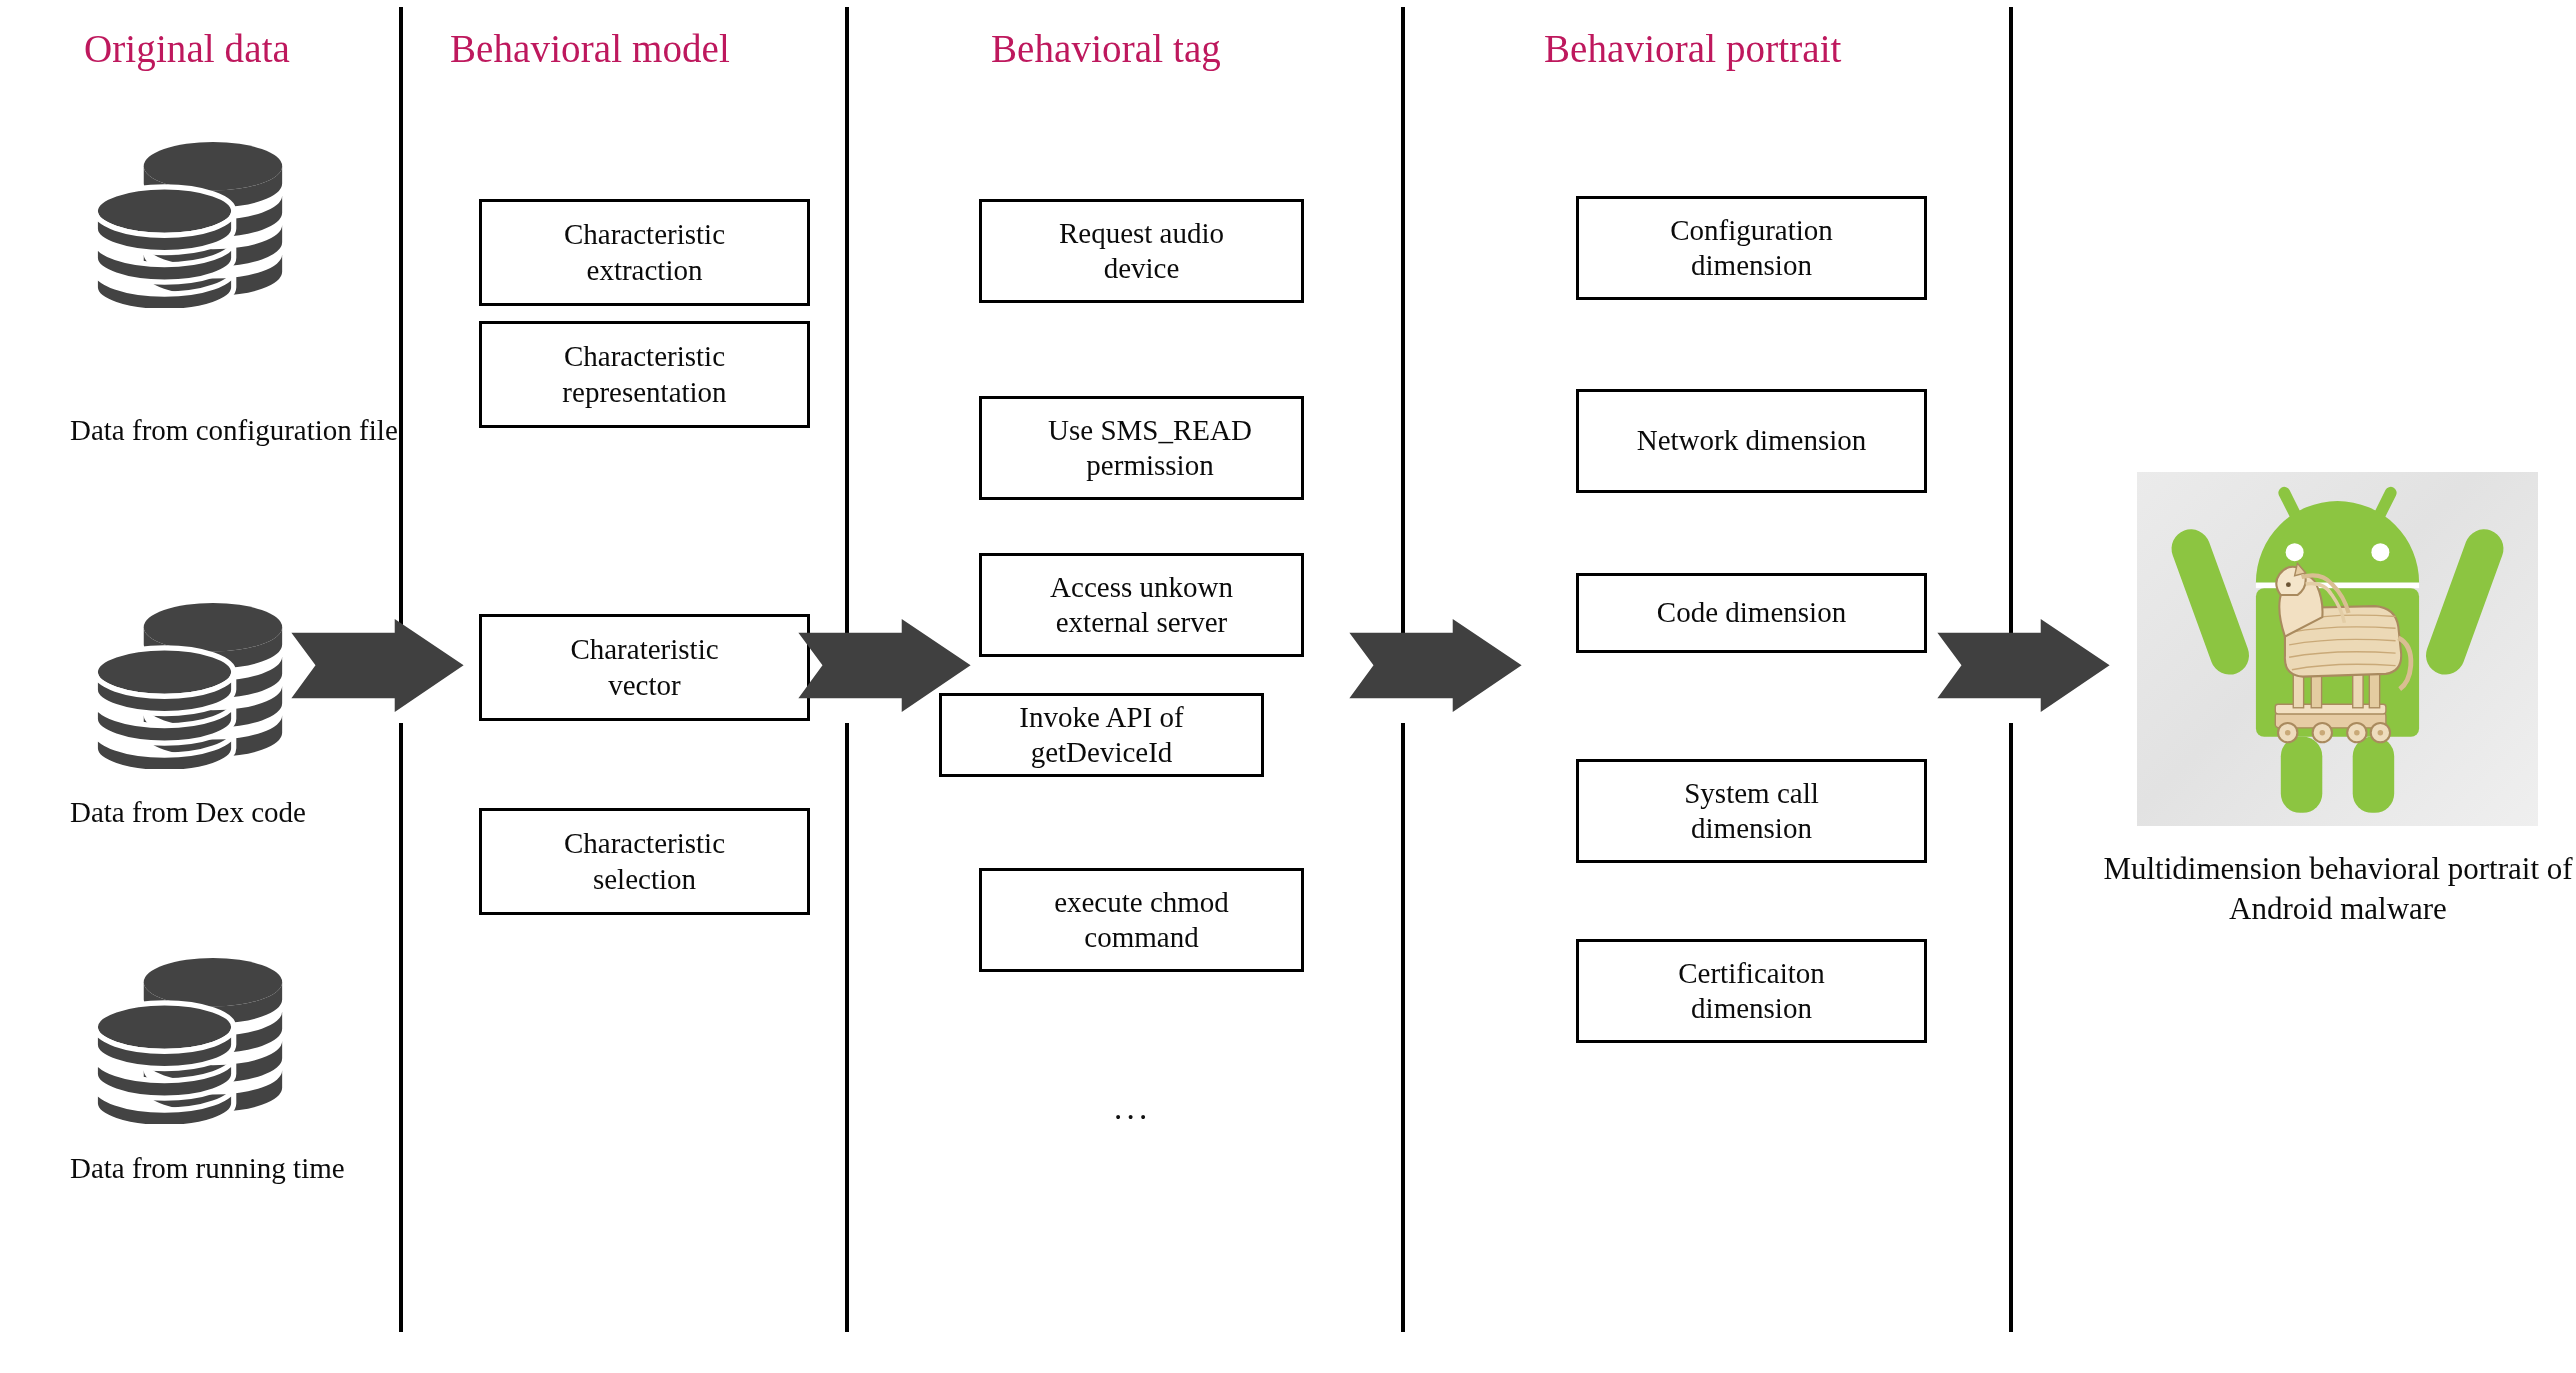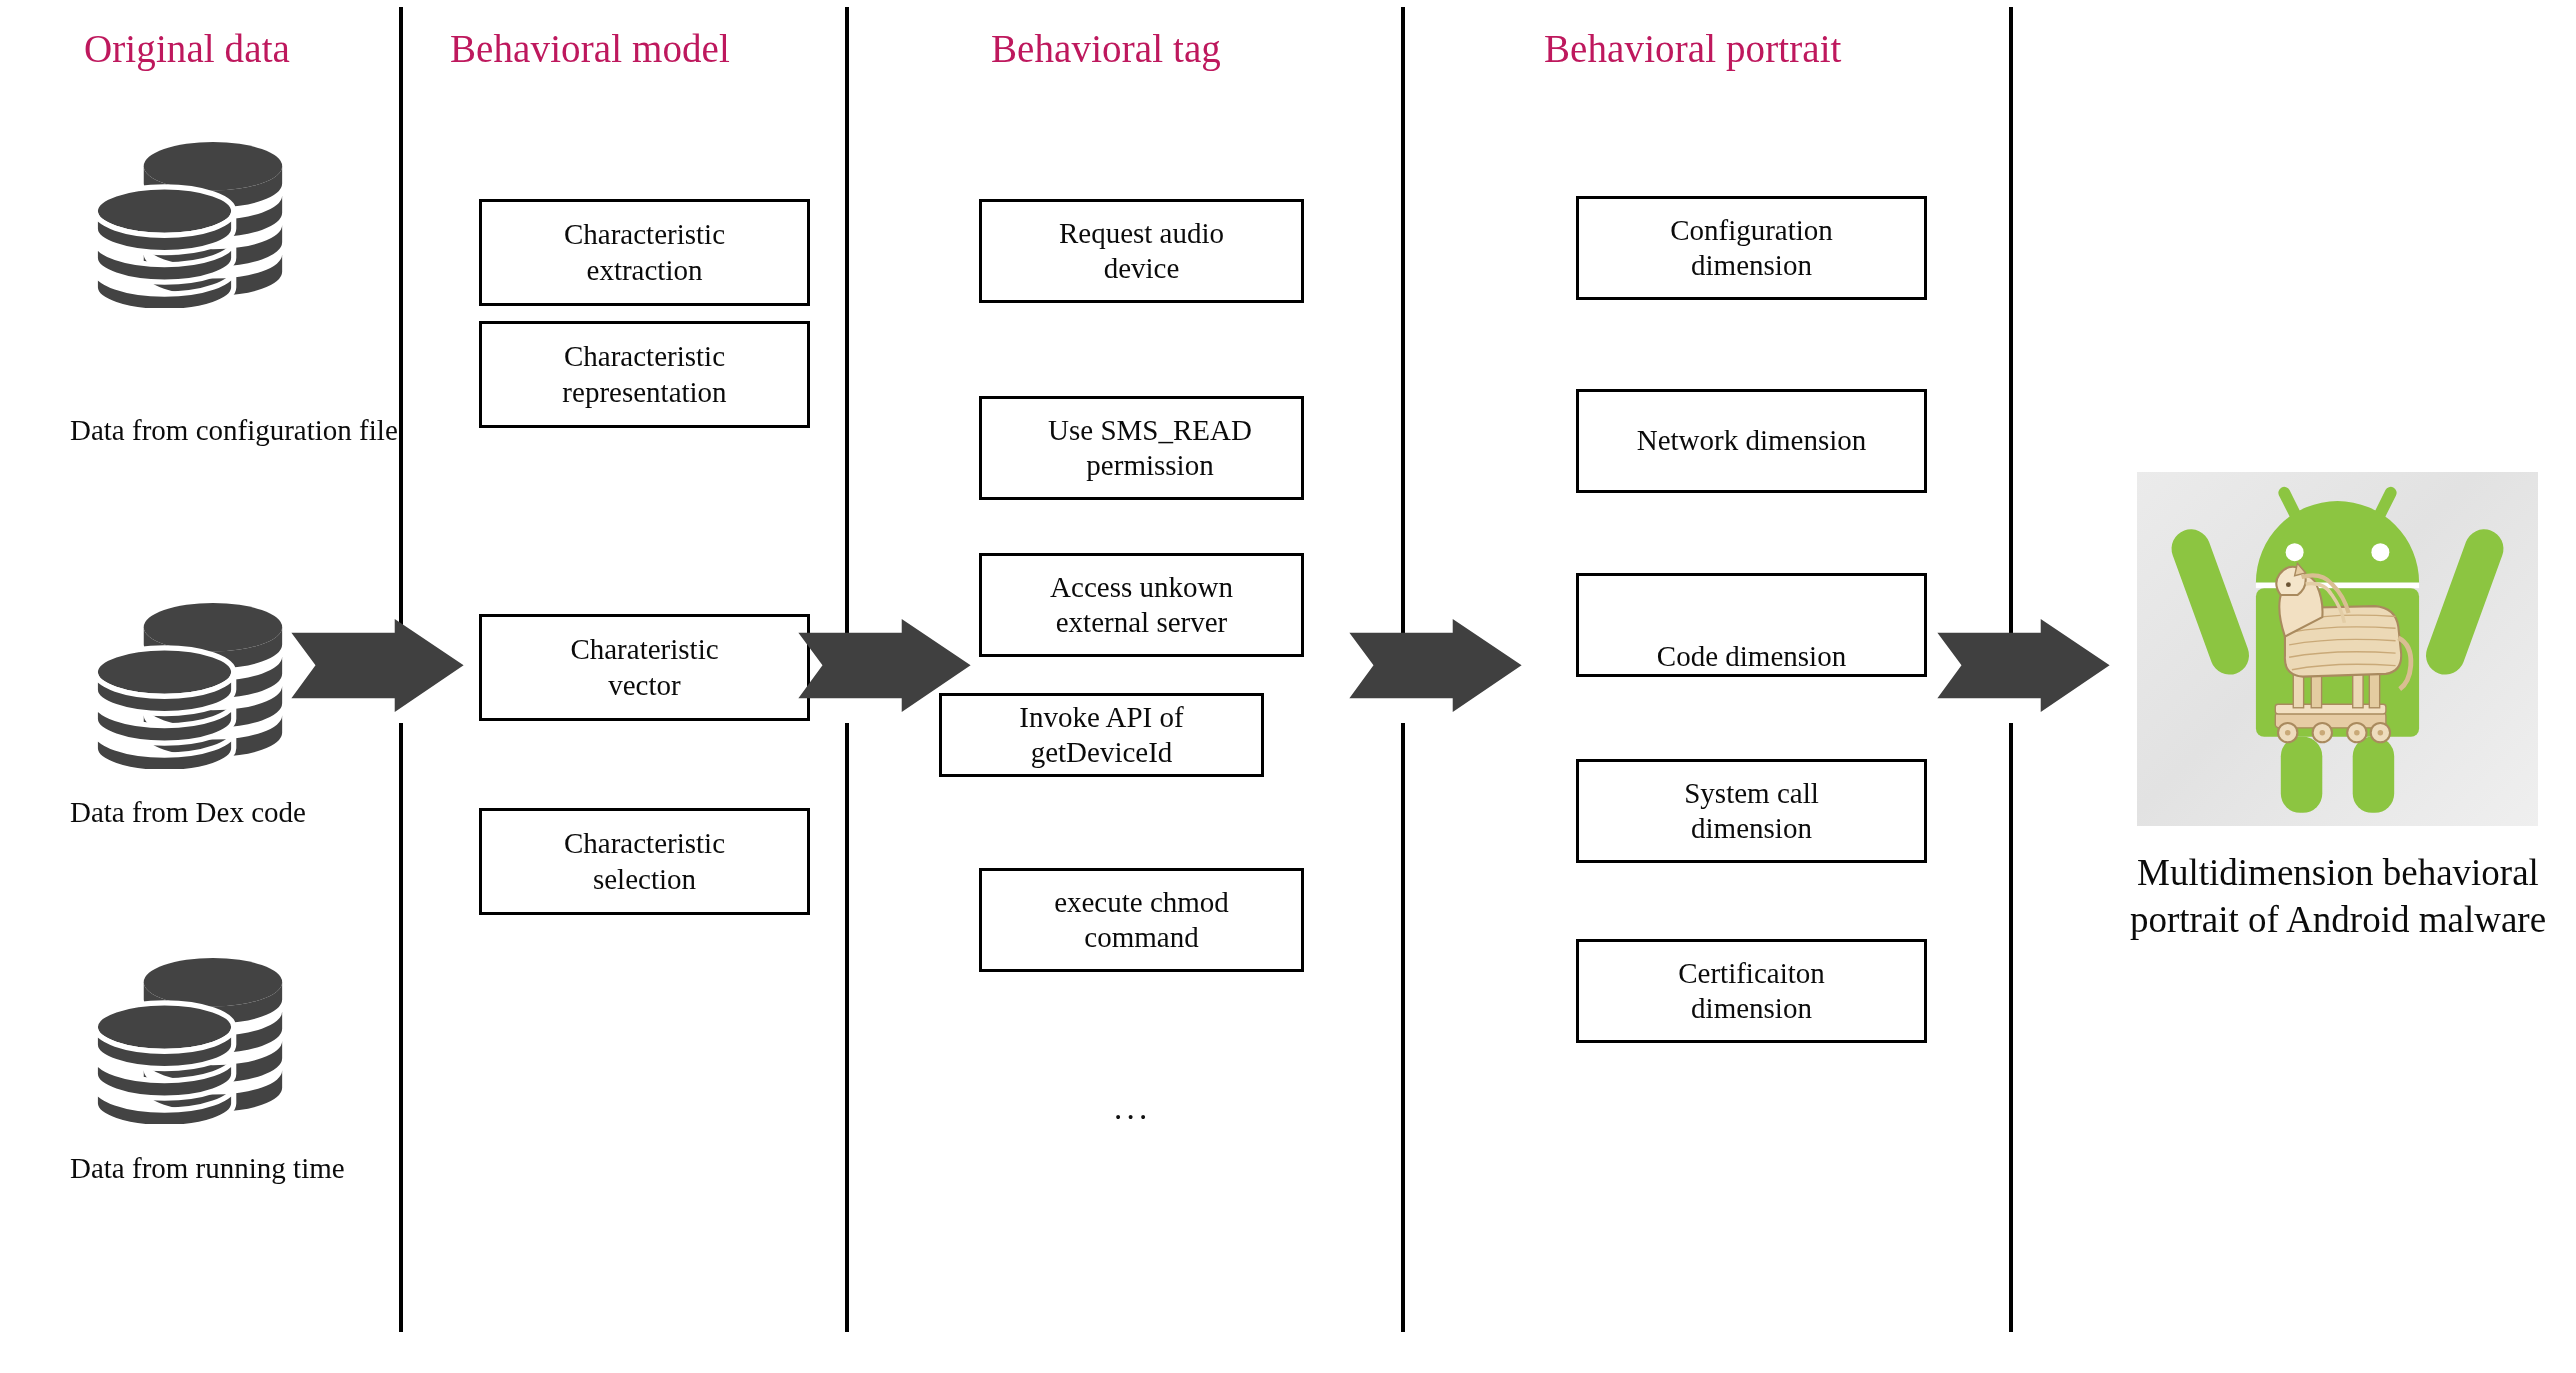--- a/index.html
+++ b/index.html
@@ -44,21 +44,21 @@
     position:absolute;font-size:33px;letter-spacing:4.2px;color:#111;
     line-height:1;
   }
 
   
   .android-card{
     position:absolute;
     background:linear-gradient(135deg,#ebebeb 0%,#e2e2e2 45%,#efefef 100%);
   }
   .android-caption{
-    position:absolute;font-size:37px;line-height:1.28;text-align:center;
+    position:absolute;font-size:31px;line-height:1.28;text-align:center;
     color:#0b0b0b;
   }
 </style>
 </head>
 <body>
 
 <div class="divider" style="left:399px;top:7px;height:633px;"></div>
 <div class="divider" style="left:399px;top:723px;height:609px;"></div>
 
 <div class="divider" style="left:845px;top:7px;height:633px;"></div>
@@ -228,21 +228,21 @@
     <span>dimension</span>
   </div>
 </div>
 
 <div class="pbox" style="left:1565px;top:389px;width:351px;height:104px;">
   <div>
     <span>Network dimension</span>
   </div>
 </div>
 
-<div class="pbox" style="left:1565px;top:573px;width:351px;height:104px;align-items:flex-end;">
+<div class="pbox" style="left:1565px;top:573px;width:351px;height:80px;">
   <div>
     <span>Code dimension</span>
   </div>
 </div>
 
 <div class="pbox" style="left:1565px;top:759px;width:351px;height:104px;">
   <div>
     <span>System call</span>
     <span>dimension</span>
   </div>

